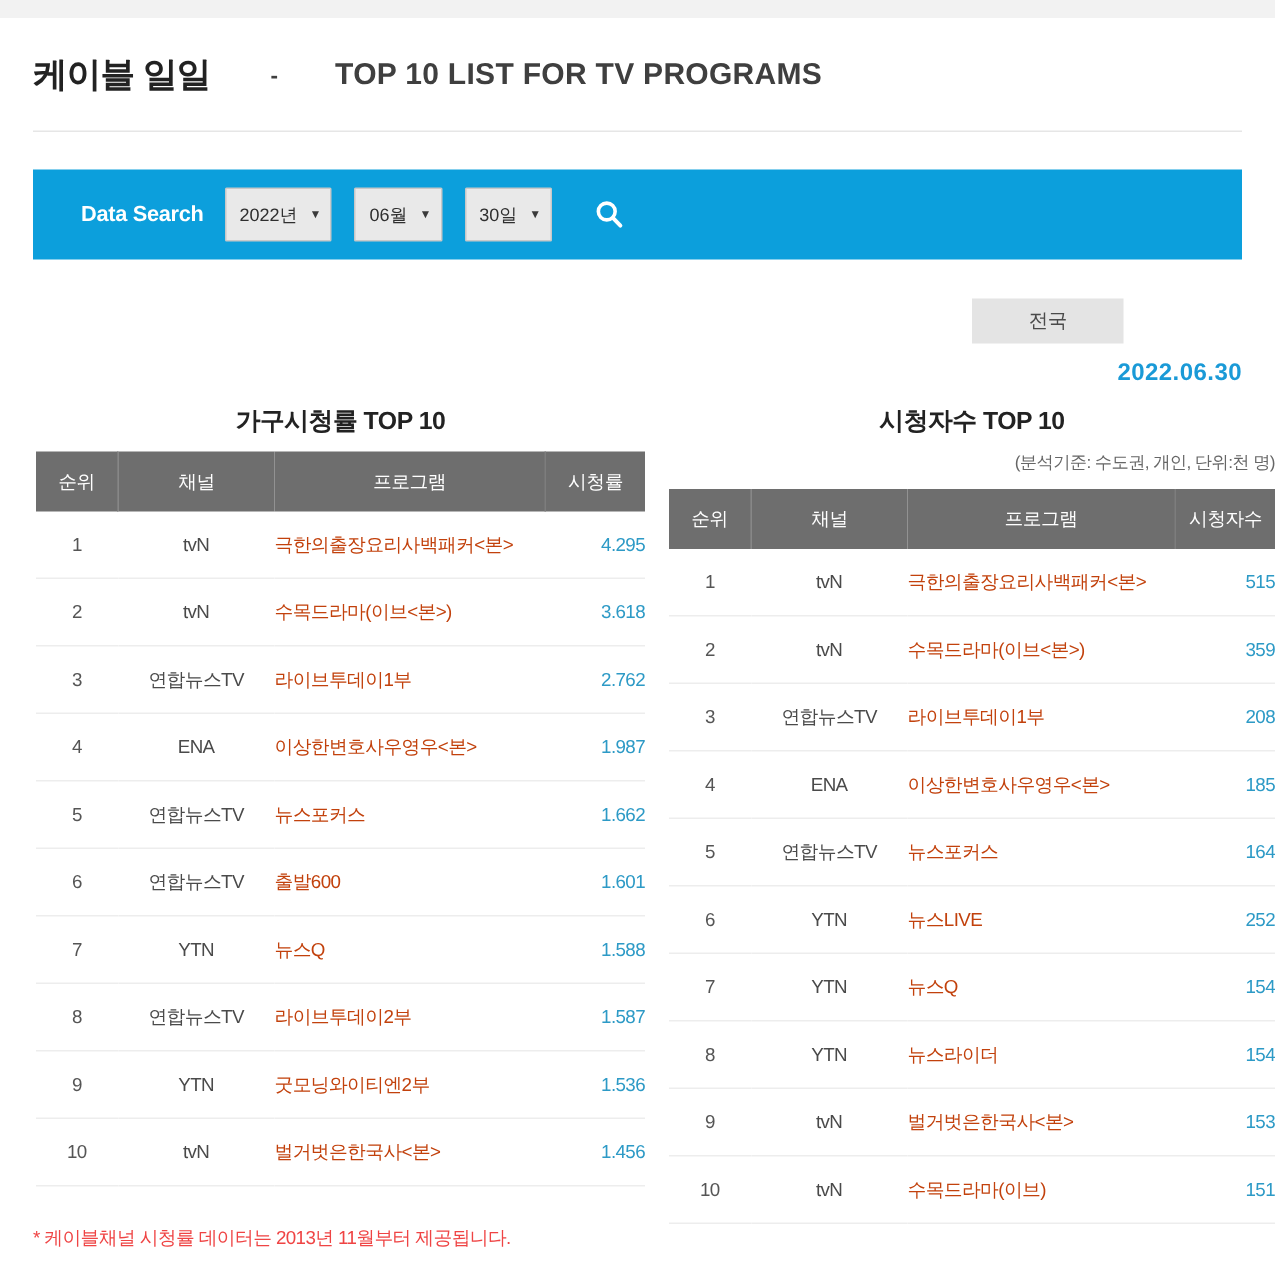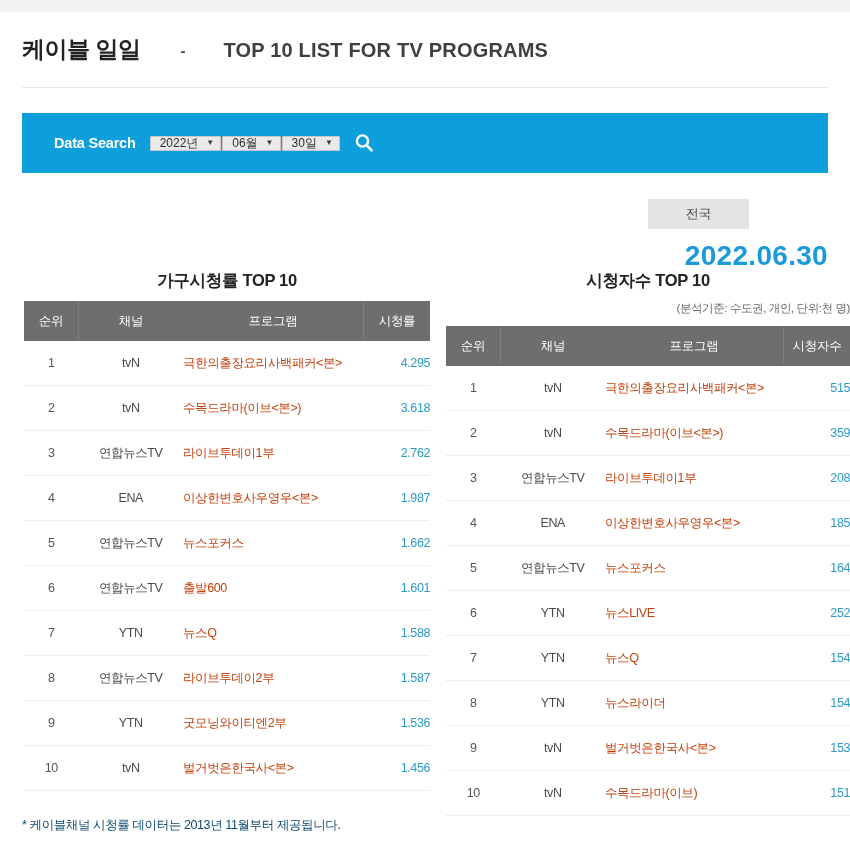--- a/index.html
+++ b/index.html
@@ -80,30 +80,30 @@
     box-sizing: border-box;
   }
   .search-label {
     color: #ffffff;
     font-size: 14.5px;
     font-weight: 700;
     letter-spacing: -0.2px;
     margin-right: 14px;
   }
   .dd {
-    height: 15px;
+    height: 36px;
     min-width: 56px;
     background: #e9e9e9;
     border: 1px solid #c8c8c8;
     border-radius: 1px;
     display: flex;
     align-items: center;
     justify-content: space-between;
     padding: 0 6px 0 9px;
-    margin-right: 1px;
+    margin-right: 15px;
     box-sizing: border-box;
     cursor: pointer;
   }
   .dd-text {
     font-size: 12px;
     color: #2f2f2f;
     font-weight: 400;
   }
   .dd-caret {
     font-size: 8px;
@@ -150,21 +150,21 @@
 
   
   .date-label {
     position: absolute;
     top: 240px;
     left: 0;
     width: 850px;
     padding-right: 22px;
     box-sizing: border-box;
     text-align: right;
-    font-size: 28px;
+    font-size: 16px;
     font-weight: 700;
     color: #1a9ad7;
     letter-spacing: 0.3px;
   }
 
   
   .panels {
     position: absolute;
     top: 270px; left: 0;
     width: 850px;
@@ -230,21 +230,21 @@
   td.c-chan { text-align: center; color: #4a4a4a; }
   td.c-prog { text-align: left; color: #c2410c; padding-left: 8px; }
   td.c-val  { text-align: right; color: #2d9ac6; font-size: 14.5px; font-weight: 400; padding-right: 4px; }
   tbody tr:last-child td { border-bottom: 1px solid #ededed; }
 
   
   .footnote {
     position: absolute;
     top: 817px; left: 22px;
     font-size: 12.5px;
-    color: #0c4a6e;
+    color: #ef4444;
     letter-spacing: -0.4px;
   }
 </style>
 </head>
 <body>
 
 <div class="top-strip"></div>
 
 <div class="title-area">
   <span class="title-main">케이블 일일</span>

